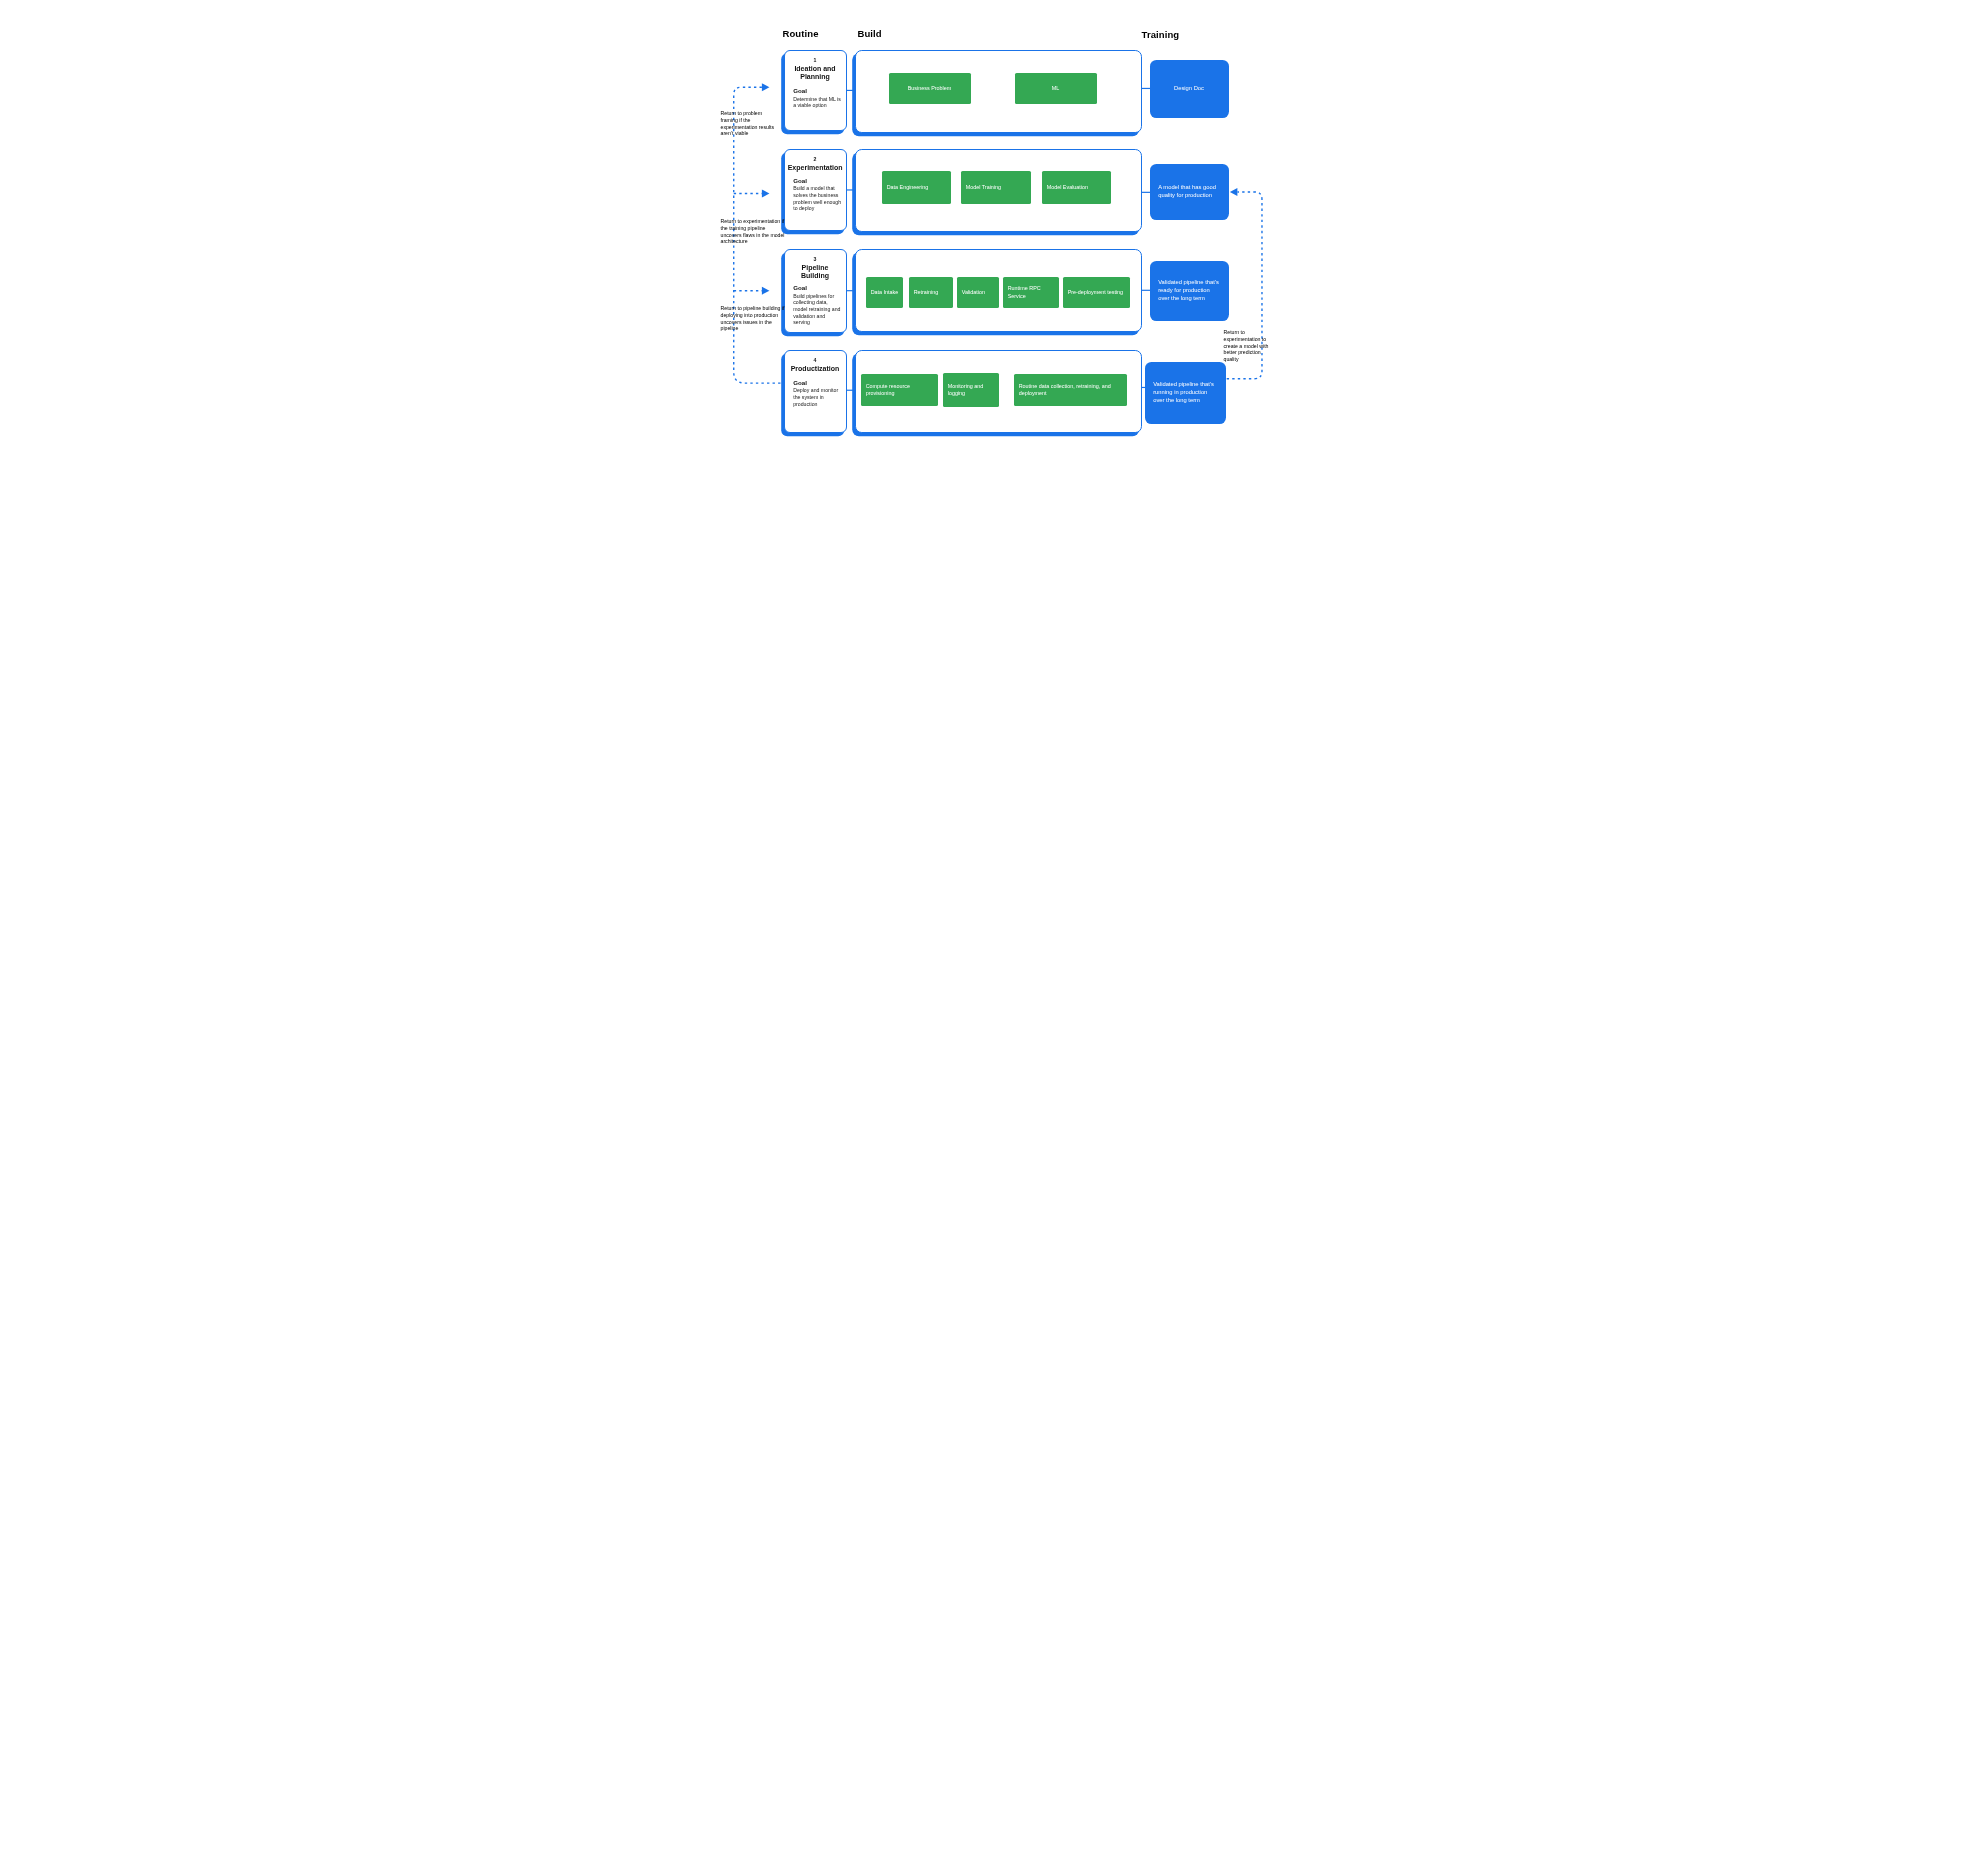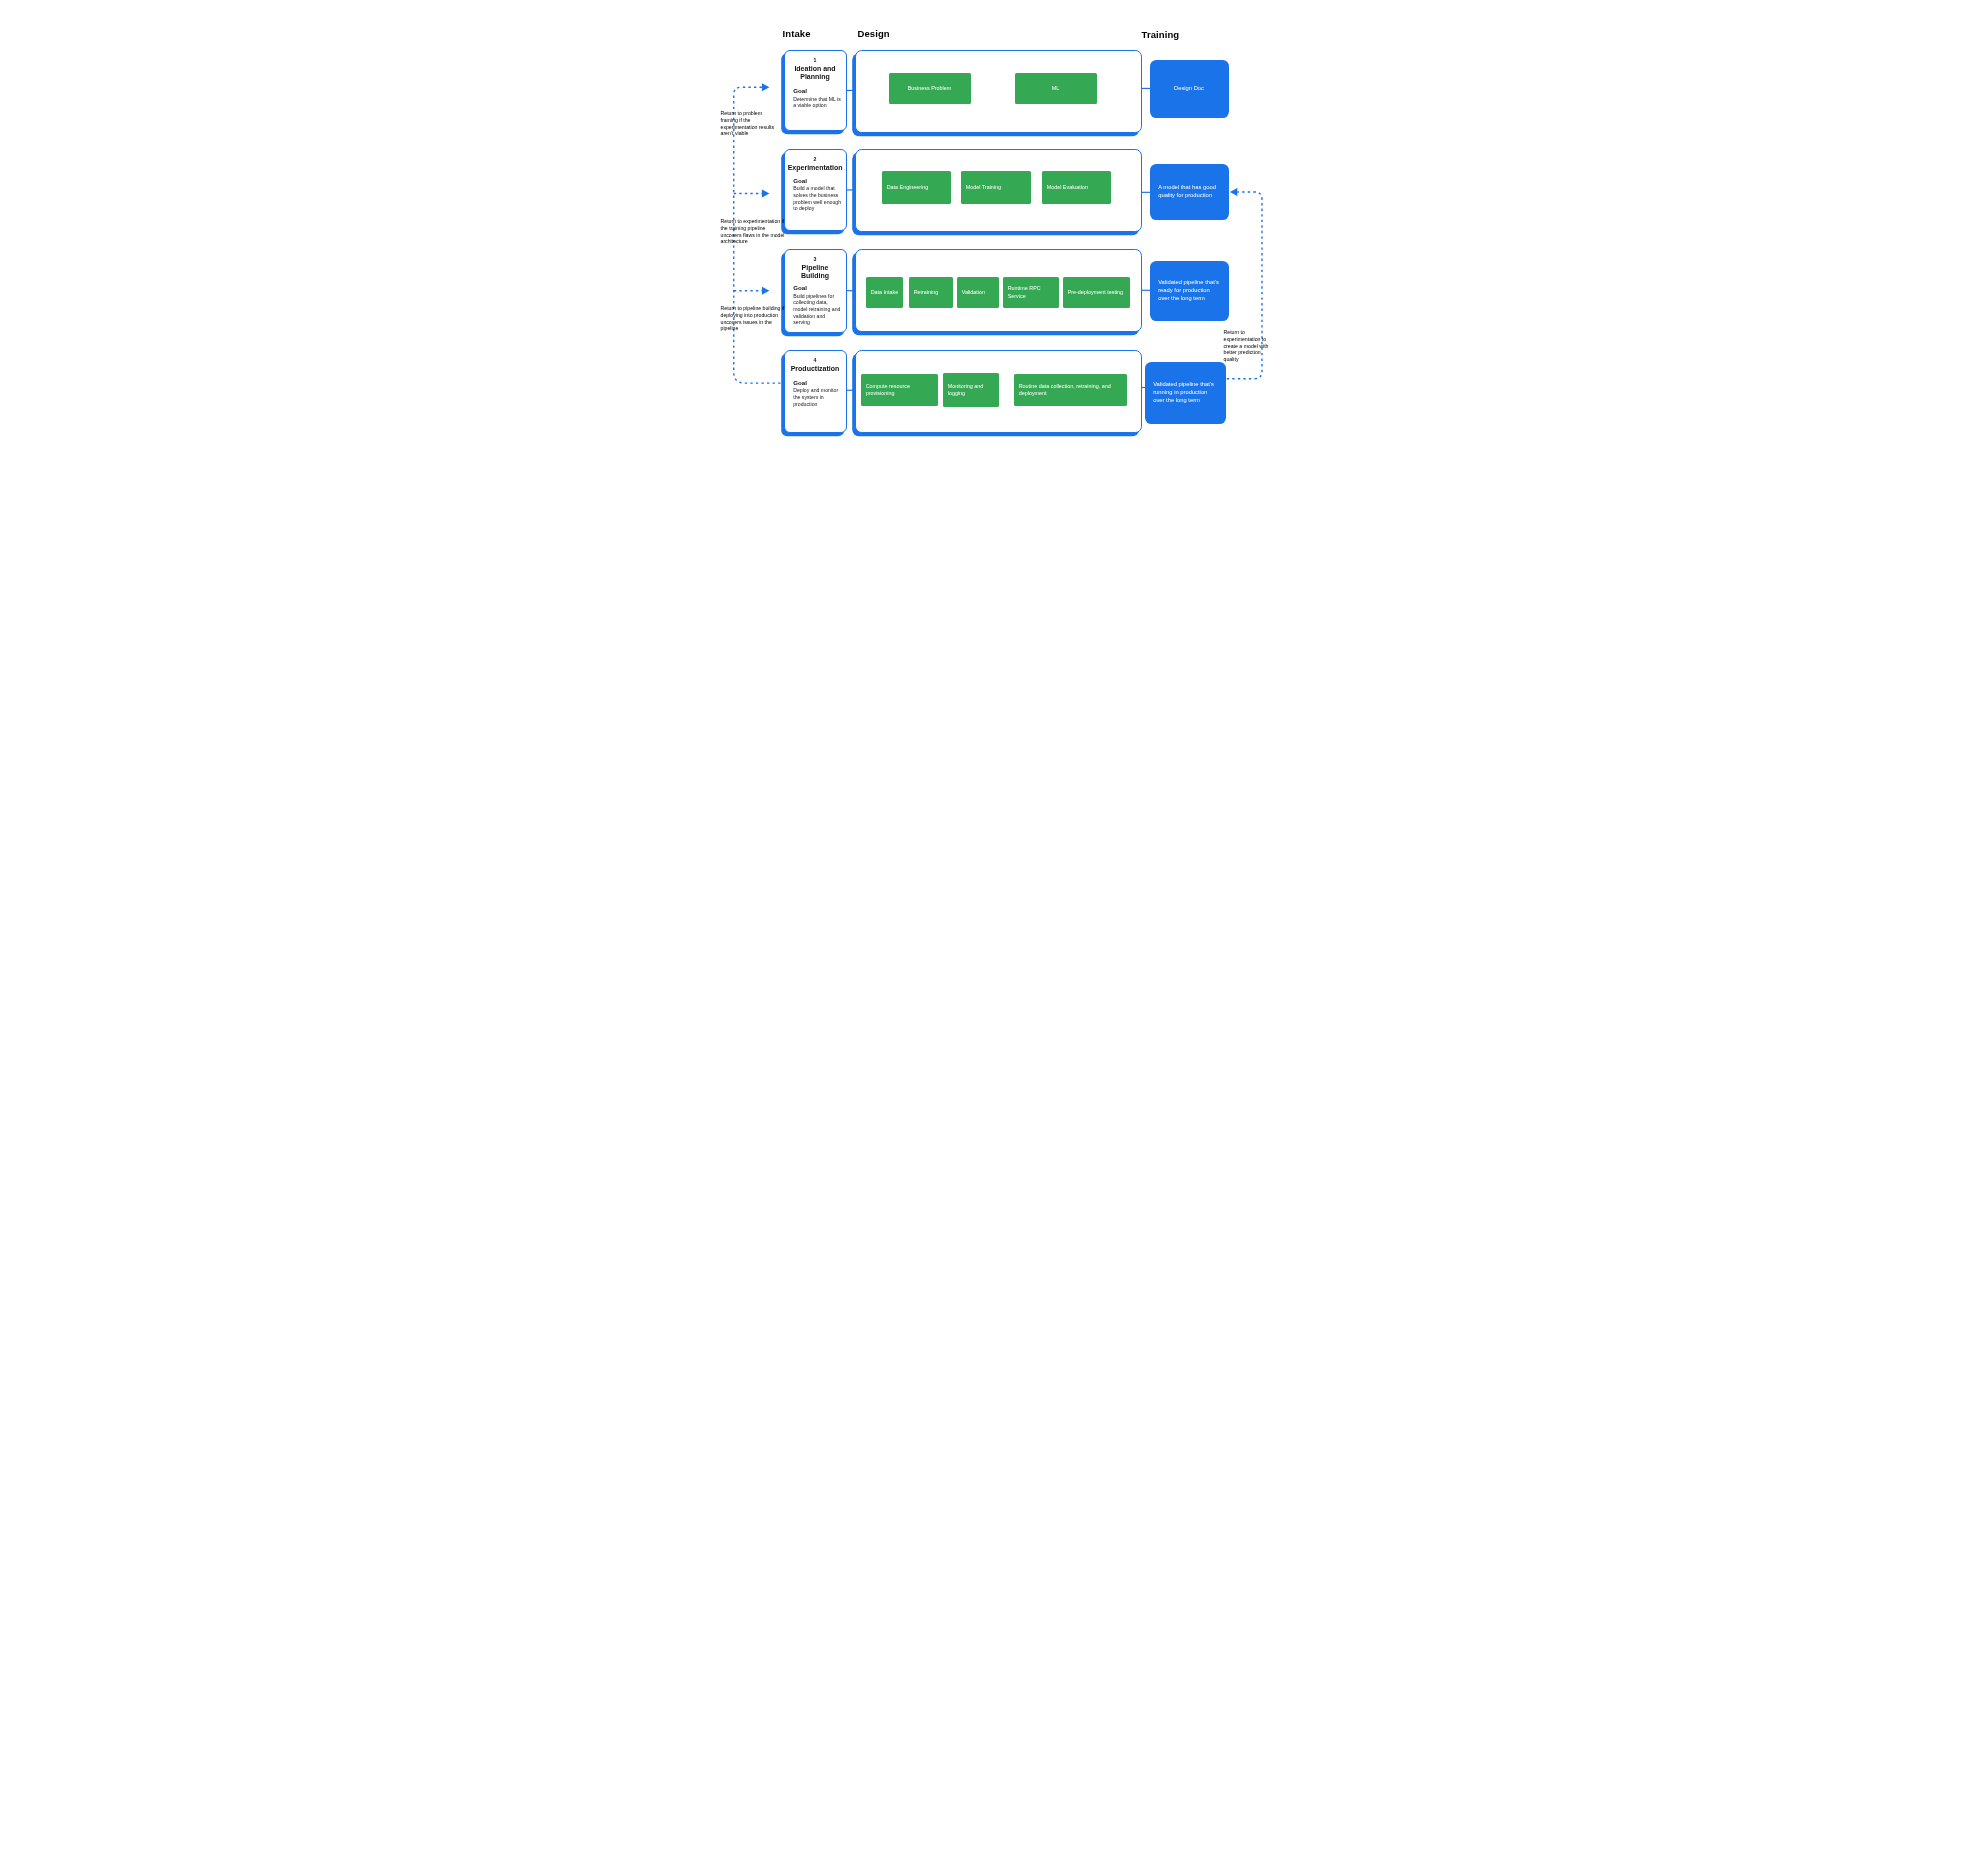--- a/index.html
+++ b/index.html
@@ -73,22 +73,22 @@
 
     <path d="M 571,982 L 585,982" stroke="#34A853" stroke-width="3" fill="none"></path>
     <path d="M 725,982 L 763,982" stroke="#34A853" stroke-width="3" fill="none"></path>
 
     <path d="M 780,955 C 742,957 742,1007 780,1009" stroke="#34A853" stroke-width="3.5" fill="none"></path>
     <polygon points="768,1006 784,1006 776,1020" fill="#34A853"></polygon>
     <path d="M 1030,1009 C 1070,1007 1070,957 1030,955" stroke="#34A853" stroke-width="3.5" fill="none"></path>
     <polygon points="1026,958 1042,958 1034,944" fill="#34A853"></polygon>
   </svg>
 
-  <div class="hdr" style="left:72px;top:28px;">Intake</div>
-  <div class="hdr" style="left:147px;top:28px;">Design</div>
+  <div class="hdr" style="left:72px;top:28px;">Routine</div>
+  <div class="hdr" style="left:147px;top:28px;">Build</div>
   <div class="hdr" style="left:431px;top:29px;">Training</div>
 
   <div class="phase-card" style="left:73px;top:50px;width:63px;height:81px;">
     <div class="phase-num">1</div>
     <div class="phase-title">Ideation and Planning</div>
     <div class="goal-wrap">
       <div class="goal-label">Goal</div>
       <div class="goal-text">Determine that ML is a viable option</div>
     </div>
   </div>

